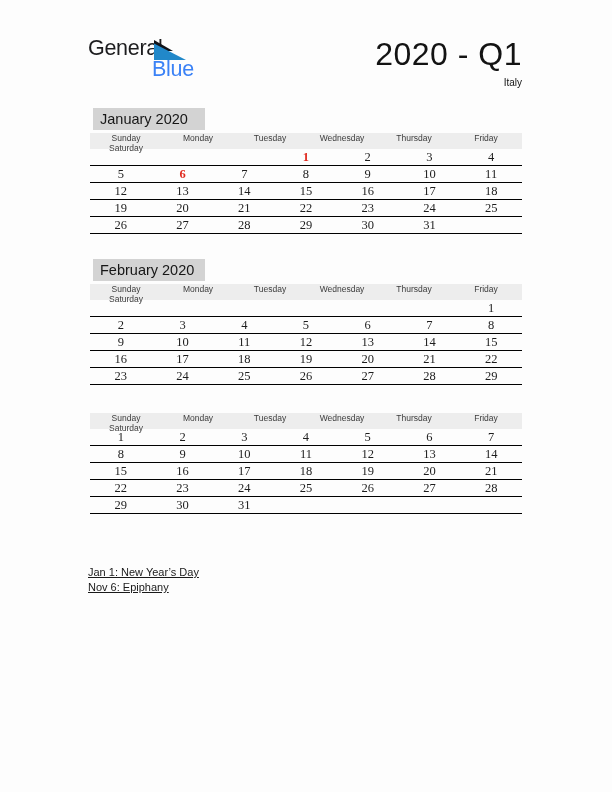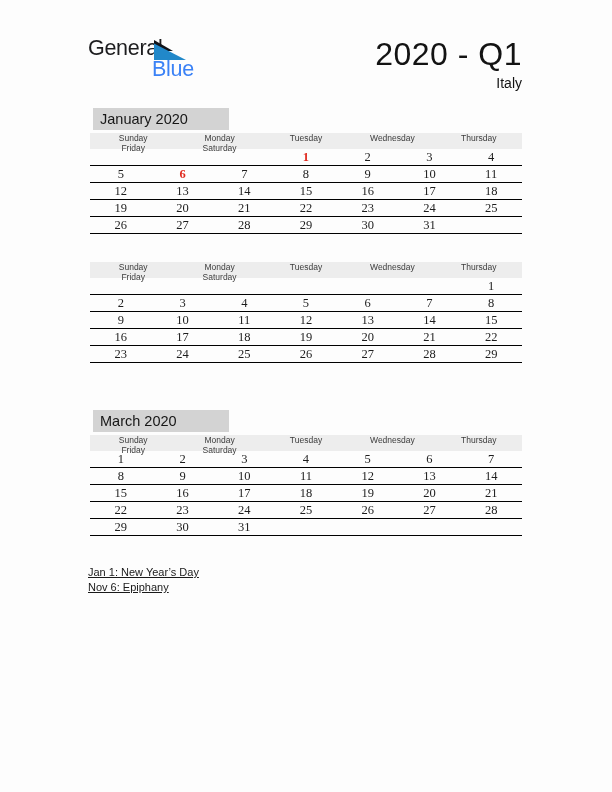--- a/index.html
+++ b/index.html
@@ -26,39 +26,39 @@
   }
 
   
   .doc-title {
     position: absolute; right: 90px; top: 38px;
     font-size: 32px; line-height: 32px; color: #131313;
     text-align: right; letter-spacing: 0.5px;
   }
   .doc-subtitle {
     position: absolute; right: 90px; top: 73px;
-    font-size: 14px; line-height: 20px; color: #131313; text-align: left;
+    font-size: 10px; line-height: 20px; color: #131313; text-align: left;
   }
 
   
   #months { position: absolute; left: 90px; top: 108px; width: 432px; }
   .month { position: absolute; left: 0; width: 432px; }
   .month-title {
     box-sizing: border-box;
-    width: 136px; height: 22px; line-height: 22px;
+    width: 112px; height: 22px; line-height: 22px;
     padding-left: 7px;
     background: #d3d3d3;
     font-size: 14.5px; color: #161616;
     margin-left: 3px;
   }
   .weekday-row {
     margin-top: 3px;
     height: 16px;
     background: #ededed;
-    display: grid; grid-template-columns: repeat(5, 1fr);
+    display: grid; grid-template-columns: repeat(6, 1fr);
     align-items: center; text-align: center;
     font-size: 8.5px; color: #3c3c3c;
   }
   .week-row {
     box-sizing: border-box;
     height: 17px;
     border-bottom: 1px solid #000;
     display: grid; grid-template-columns: repeat(7, 1fr);
     text-align: center;
     font-family: "Liberation Serif", serif;
@@ -139,20 +139,21 @@
           <span class="date-cell">26</span>
           <span class="date-cell">27</span>
           <span class="date-cell">28</span>
           <span class="date-cell">29</span>
           <span class="date-cell">30</span>
           <span class="date-cell">31</span>
           <span class="date-cell"></span>
         </div>
       </div>
       <div class="month" style="top: 151px;">
+        <div class="month-title">February 2020</div>
         <div class="weekday-row">
           <span>Sunday</span>
           <span>Monday</span>
           <span>Tuesday</span>
           <span>Wednesday</span>
           <span>Thursday</span>
           <span>Friday</span>
           <span>Saturday</span>
         </div>
         <div class="week-row">
@@ -195,21 +196,20 @@
           <span class="date-cell">23</span>
           <span class="date-cell">24</span>
           <span class="date-cell">25</span>
           <span class="date-cell">26</span>
           <span class="date-cell">27</span>
           <span class="date-cell">28</span>
           <span class="date-cell">29</span>
         </div>
       </div>
       <div class="month" style="top: 302px;">
-        <div class="month-title">March 2020</div>
         <div class="weekday-row">
           <span>Sunday</span>
           <span>Monday</span>
           <span>Tuesday</span>
           <span>Wednesday</span>
           <span>Thursday</span>
           <span>Friday</span>
           <span>Saturday</span>
         </div>
         <div class="week-row">

